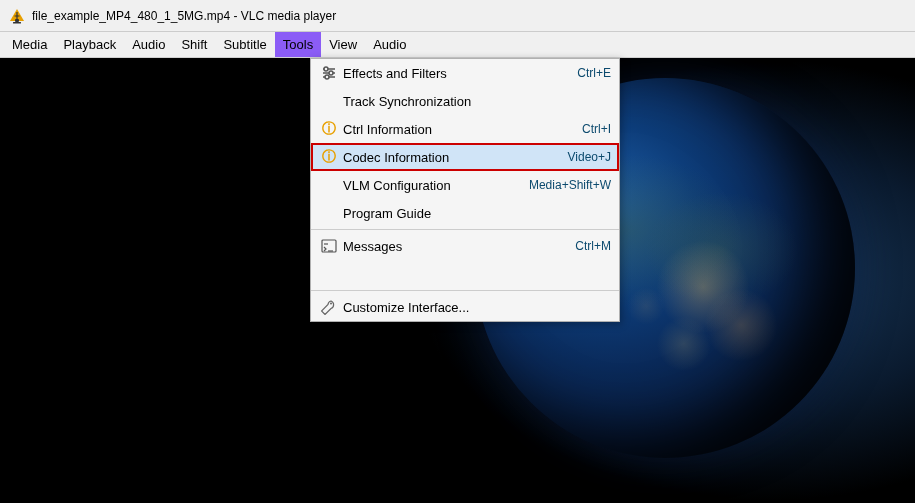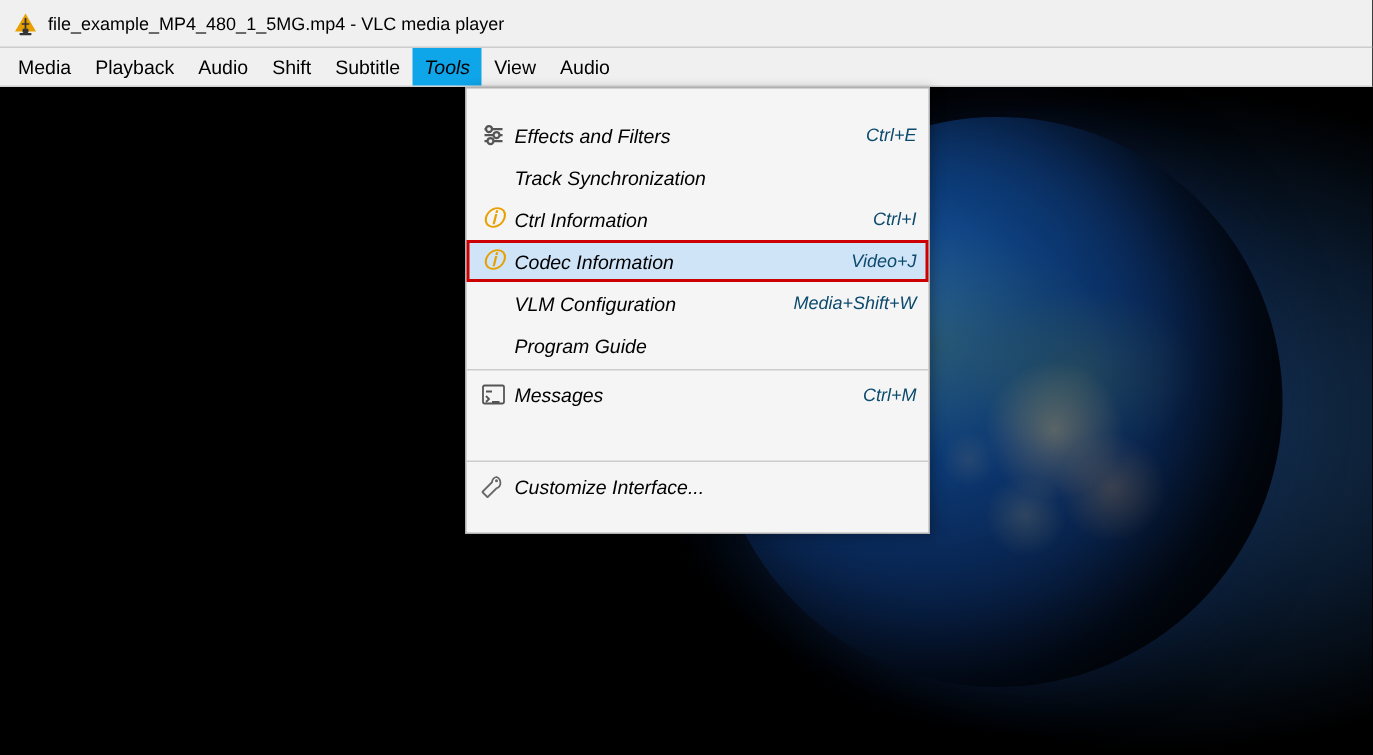--- a/index.html
+++ b/index.html
@@ -48,22 +48,21 @@
     .menu-item {
       padding: 2px 8px;
       cursor: pointer;
       color: #000;
       font-size: 13px;
       height: 100%;
       display: flex;
       align-items: center;
     }
     .menu-item.active {
-      background: #0ea5e9;
-      font-style: italic;
+      background: #8b5cf6;
     }
 
     
     .video-area {
       position: absolute;
       top: 58px;
       left: 0;
       right: 0;
       bottom: 0;
       background: #000;
@@ -111,22 +110,21 @@
       position: absolute;
       top: 58px;
       left: 310px;
       z-index: 100;
     }
     .dropdown-menu {
       background: #f5f5f5;
       border: 1px solid #b0b0b0;
       box-shadow: 2px 2px 8px rgba(0,0,0,0.3);
       min-width: 310px;
-      padding: 17px 0;
-      font-style: italic;
+      padding: 0 0;
     }
     .dropdown-item {
       display: flex;
       align-items: center;
       padding: 4px 8px;
       cursor: pointer;
       position: relative;
       min-height: 26px;
     }
     .dropdown-item.highlighted {

